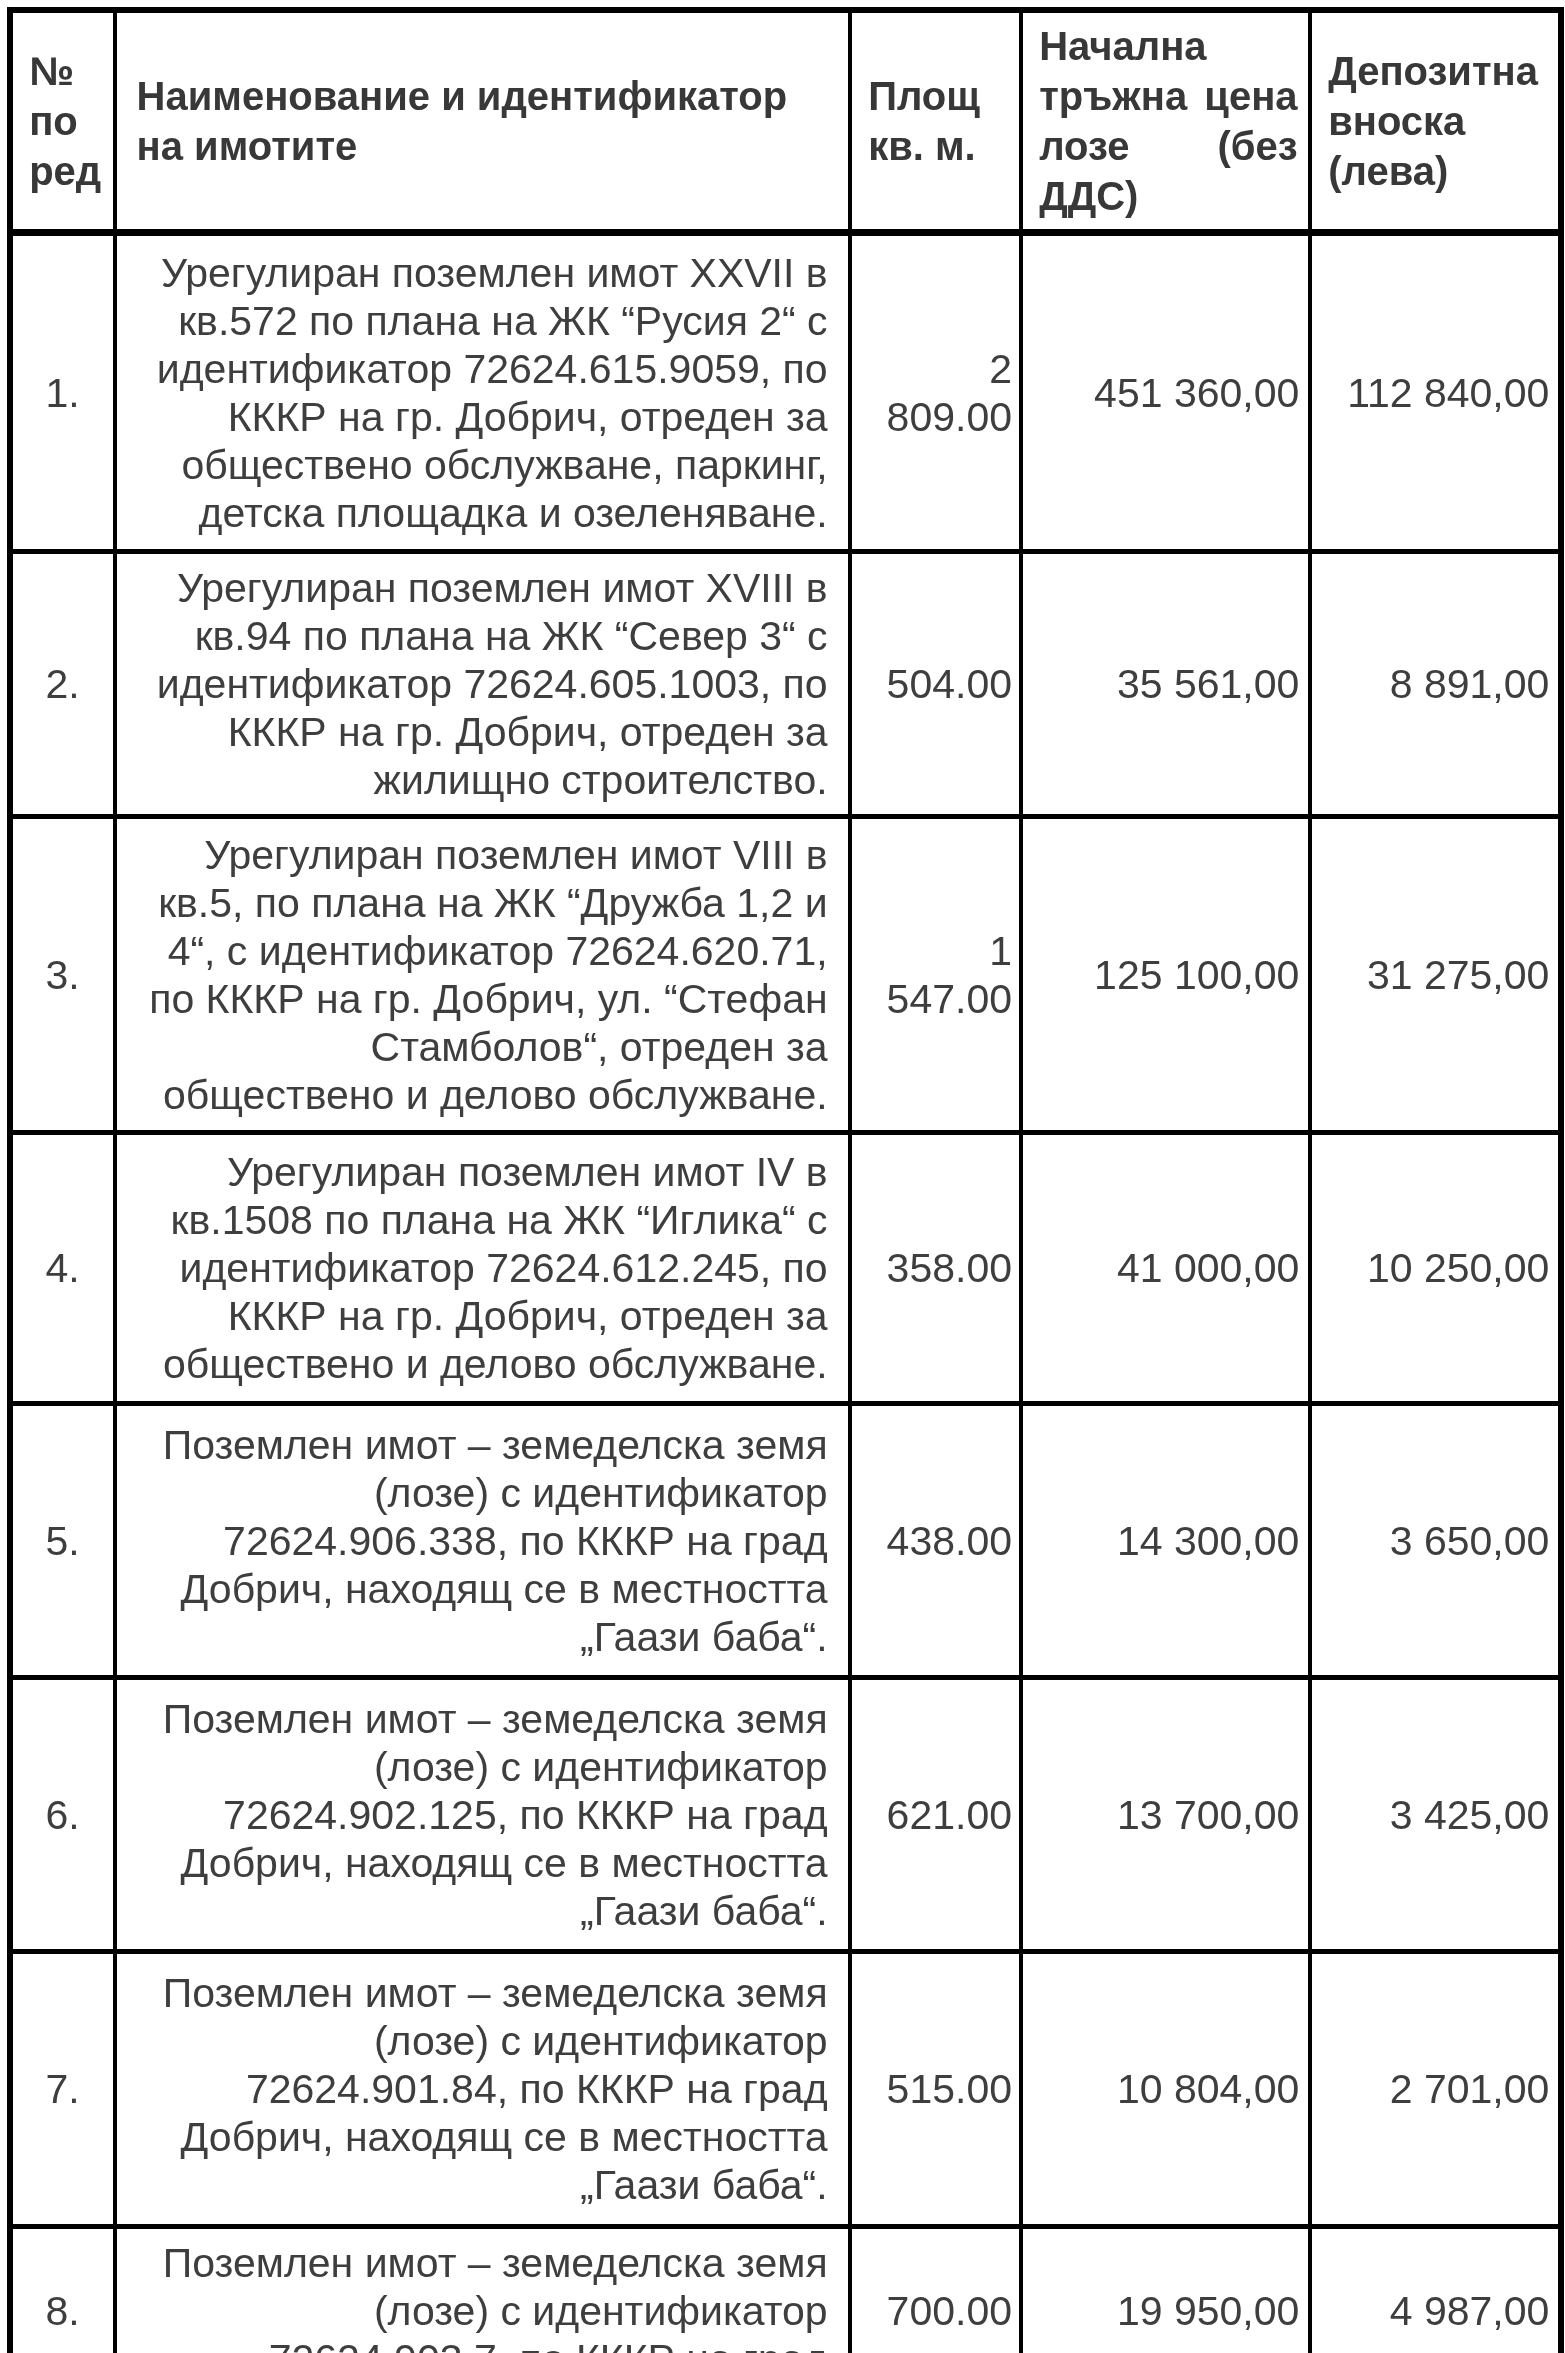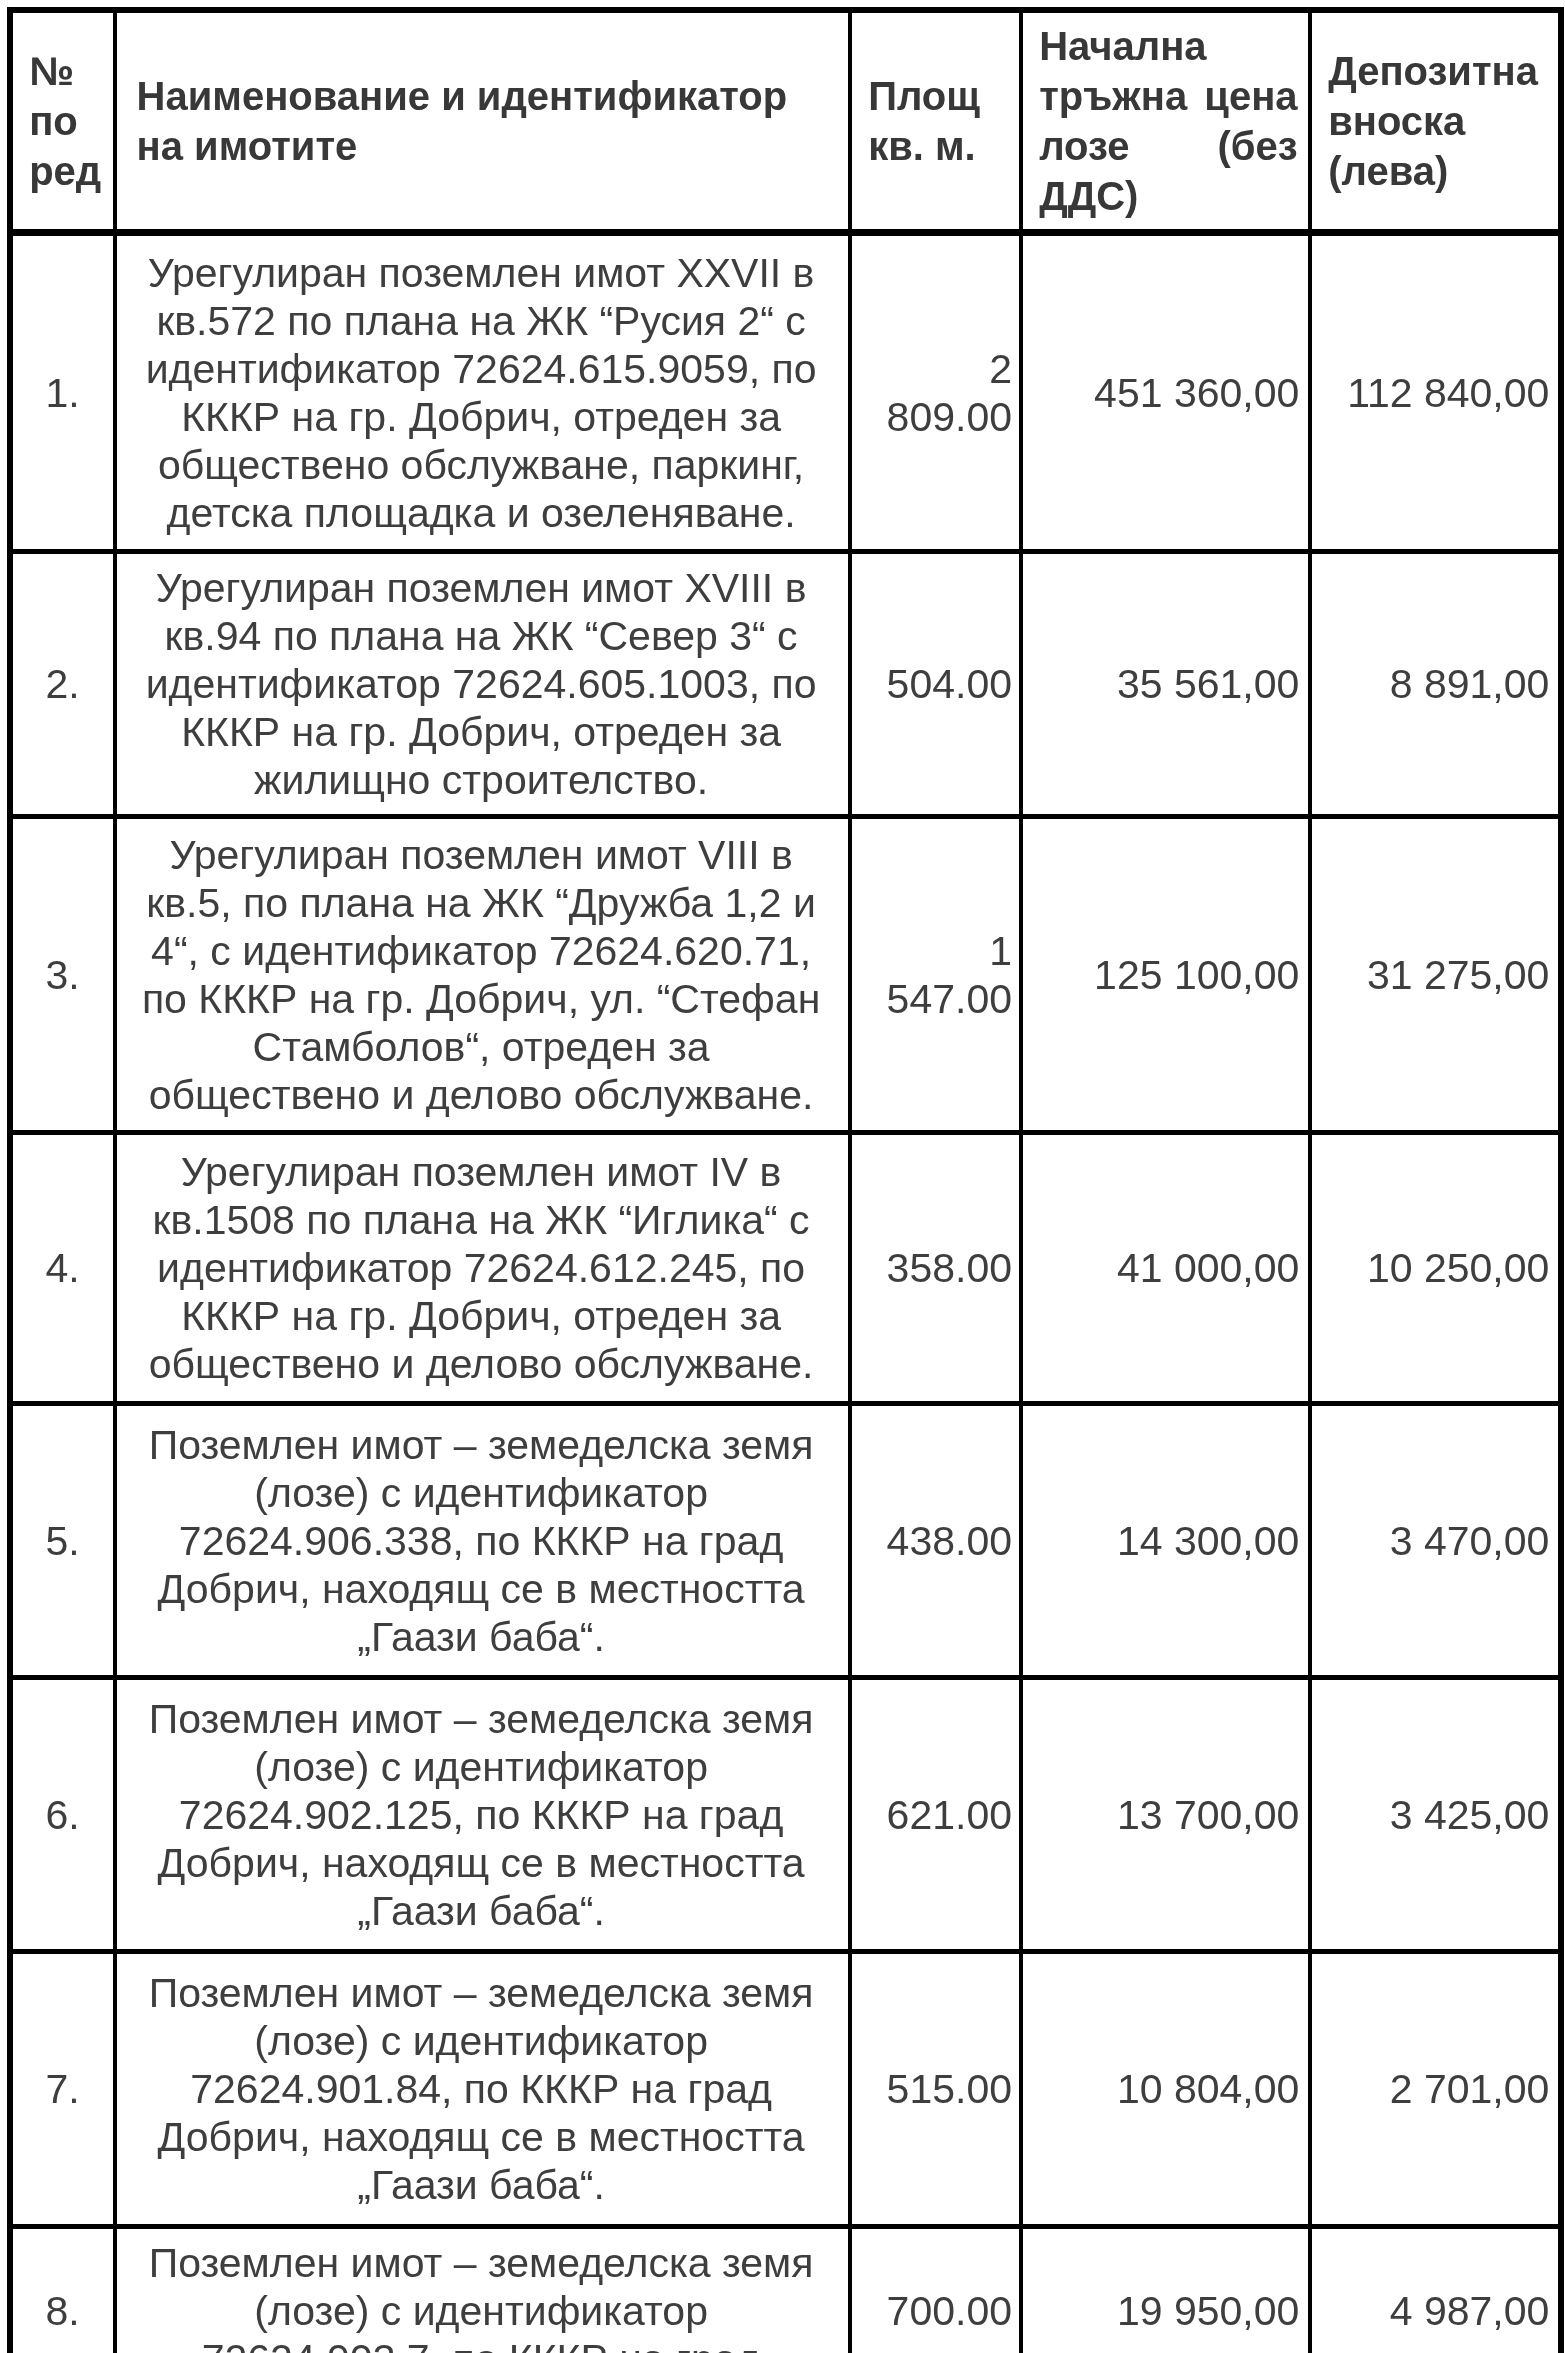--- a/index.html
+++ b/index.html
@@ -49,21 +49,21 @@
   td {
     font-size: 41px;
     line-height: 48px;
     vertical-align: middle;
   }
   td.cell-num {
     text-align: center;
     padding: 5px 3.3px;
   }
   td.cell-name {
-    text-align: center;
+    text-align: right;
     padding: 10px 20px 10px 18px;
   }
   td.cell-area {
     text-align: right;
     padding: 5px 6.6px;
   }
   td.cell-price, td.cell-dep {
     text-align: right;
     padding: 5px 8.3px;
   }
@@ -125,21 +125,21 @@
       <td class="cell-name">Урегулиран поземлен имот IV в кв.1508 по плана на ЖК “Иглика“ с идентификатор 72624.612.245, по КККР на гр. Добрич, отреден за обществено и делово обслужване.</td>
       <td class="cell-area">358.00</td>
       <td class="cell-price">41 000,00</td>
       <td class="cell-dep">10 250,00</td>
     </tr>
     <tr class="r-5">
       <td class="cell-num">5.</td>
       <td class="cell-name">Поземлен имот – земеделска земя (лозе) с идентификатор 72624.906.338, по КККР на град Добрич, находящ се в местността „Гаази баба“.</td>
       <td class="cell-area">438.00</td>
       <td class="cell-price">14 300,00</td>
-      <td class="cell-dep">3 470,00</td>
+      <td class="cell-dep">3 650,00</td>
     </tr>
     <tr class="r-6">
       <td class="cell-num">6.</td>
       <td class="cell-name">Поземлен имот – земеделска земя (лозе) с идентификатор 72624.902.125, по КККР на град Добрич, находящ се в местността „Гаази баба“.</td>
       <td class="cell-area">621.00</td>
       <td class="cell-price">13 700,00</td>
       <td class="cell-dep">3 425,00</td>
     </tr>
     <tr class="r-7">
       <td class="cell-num">7.</td>

